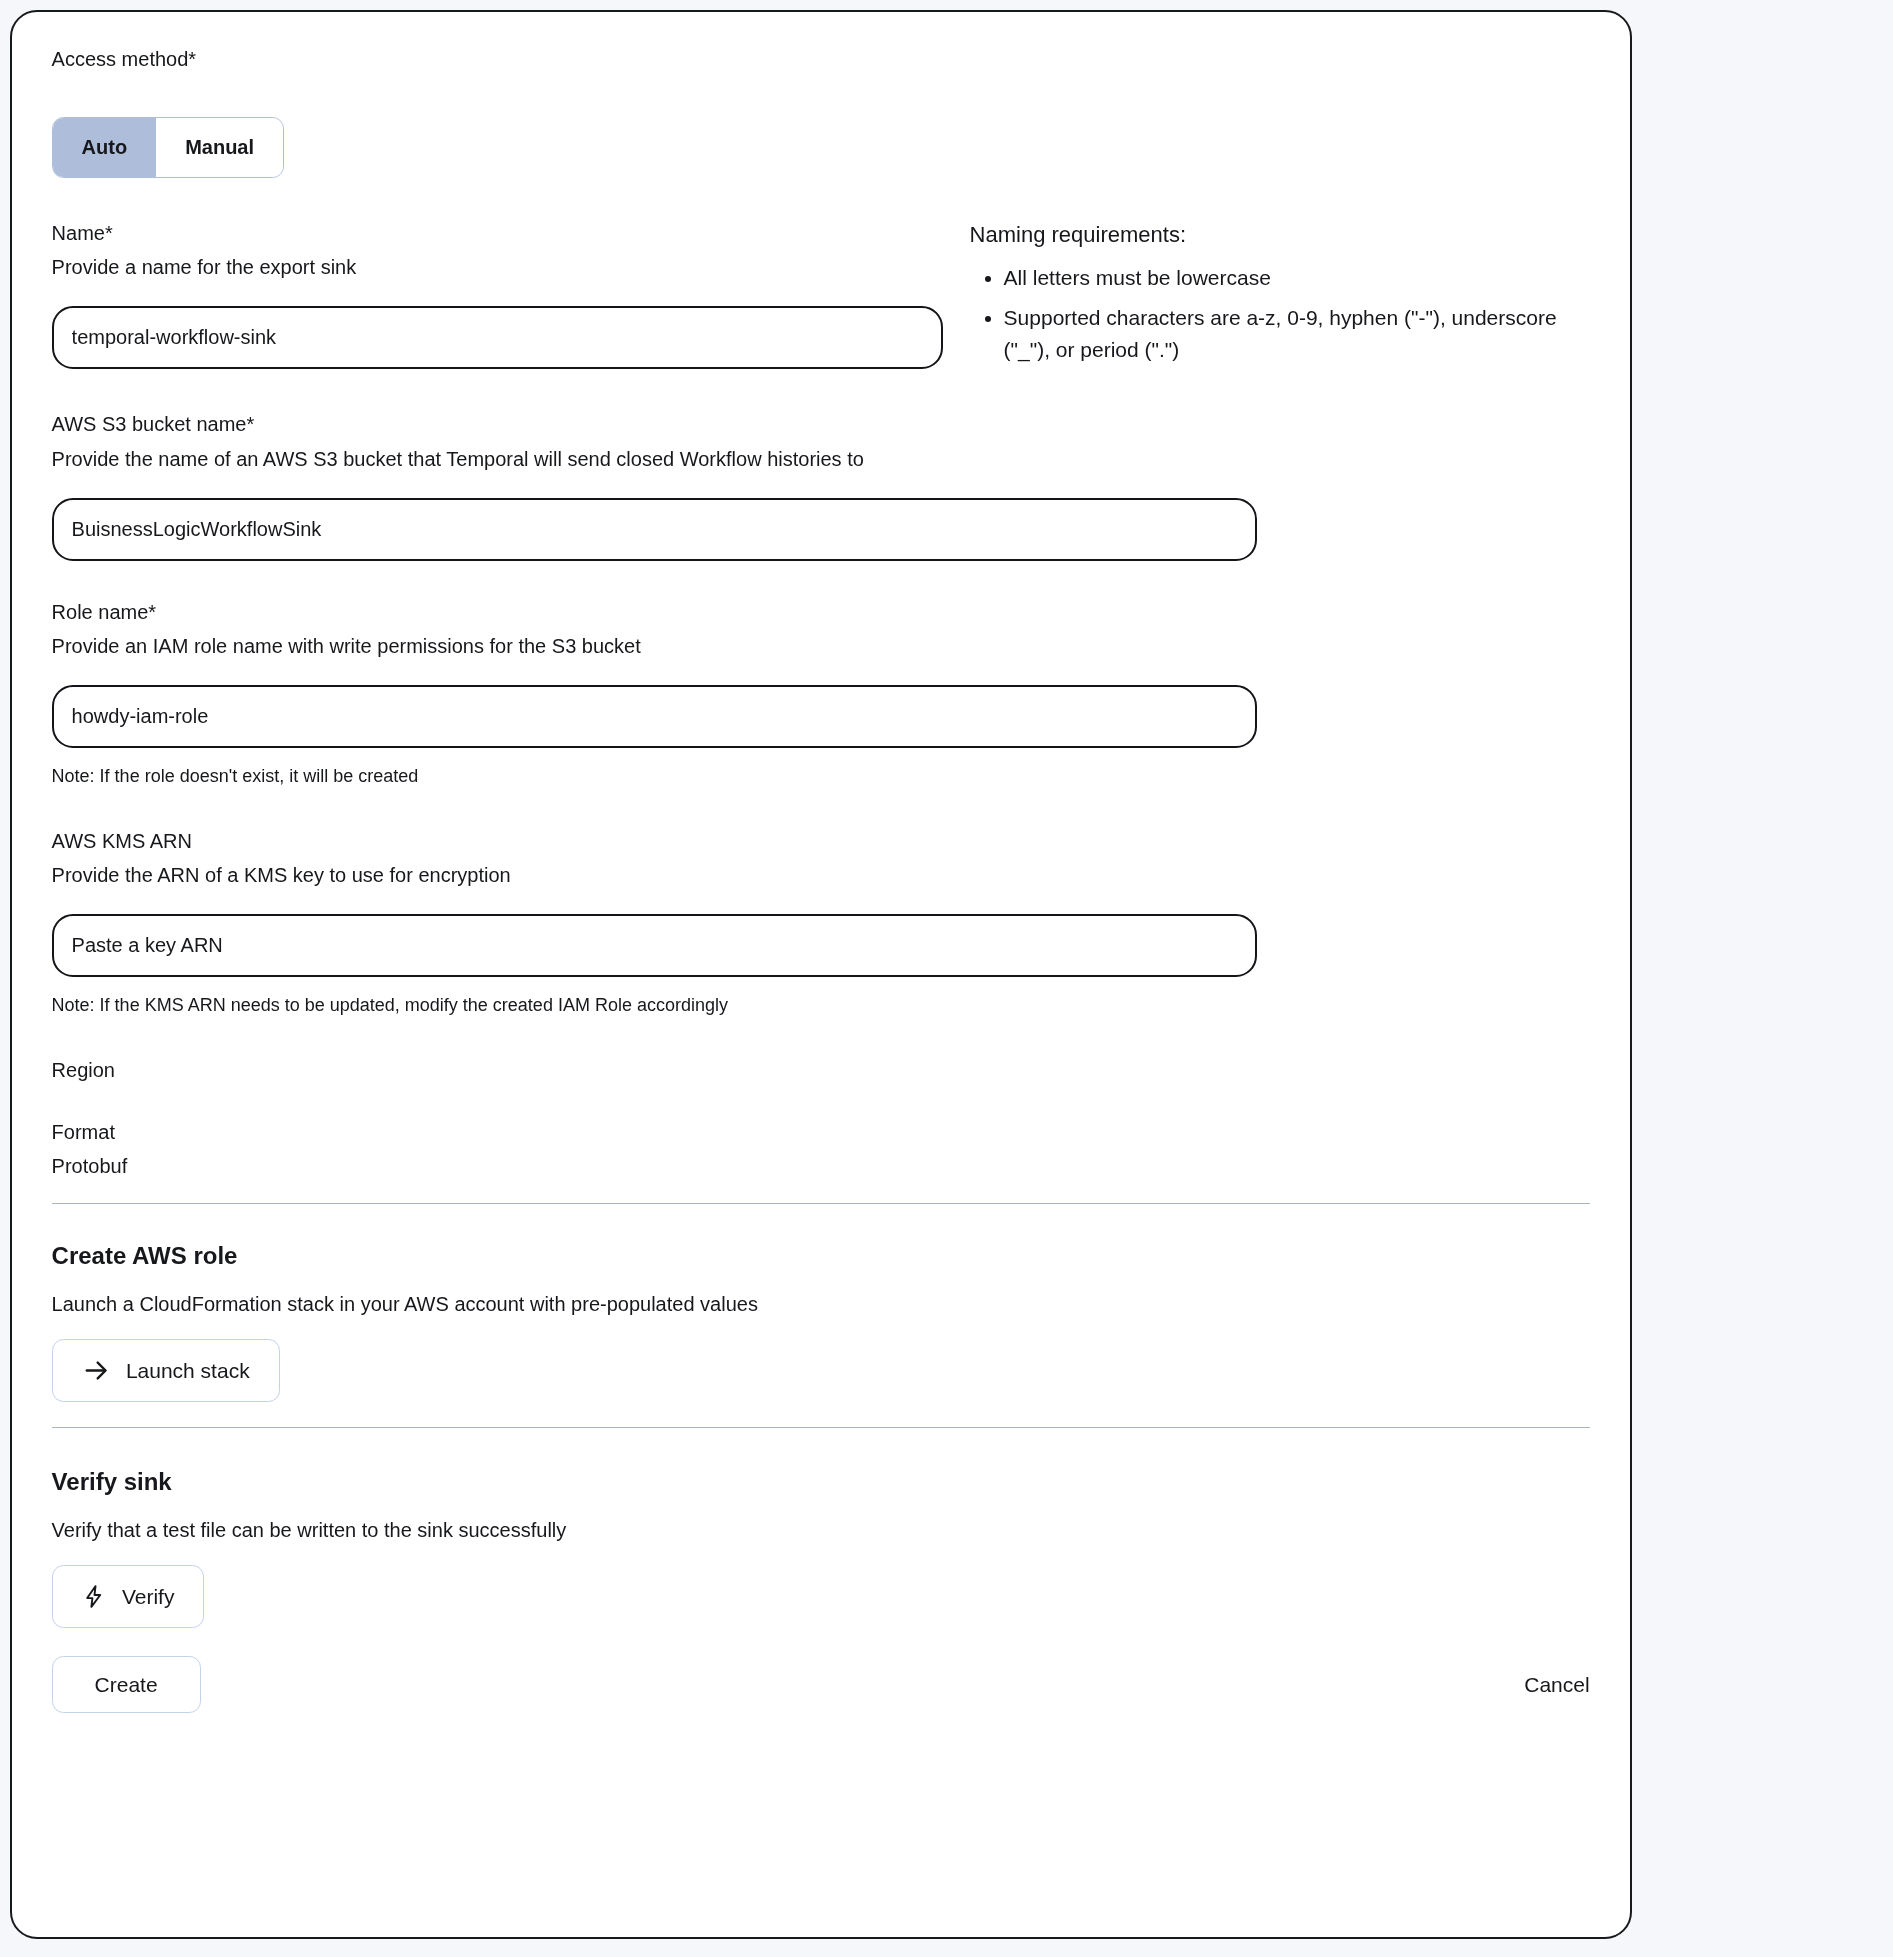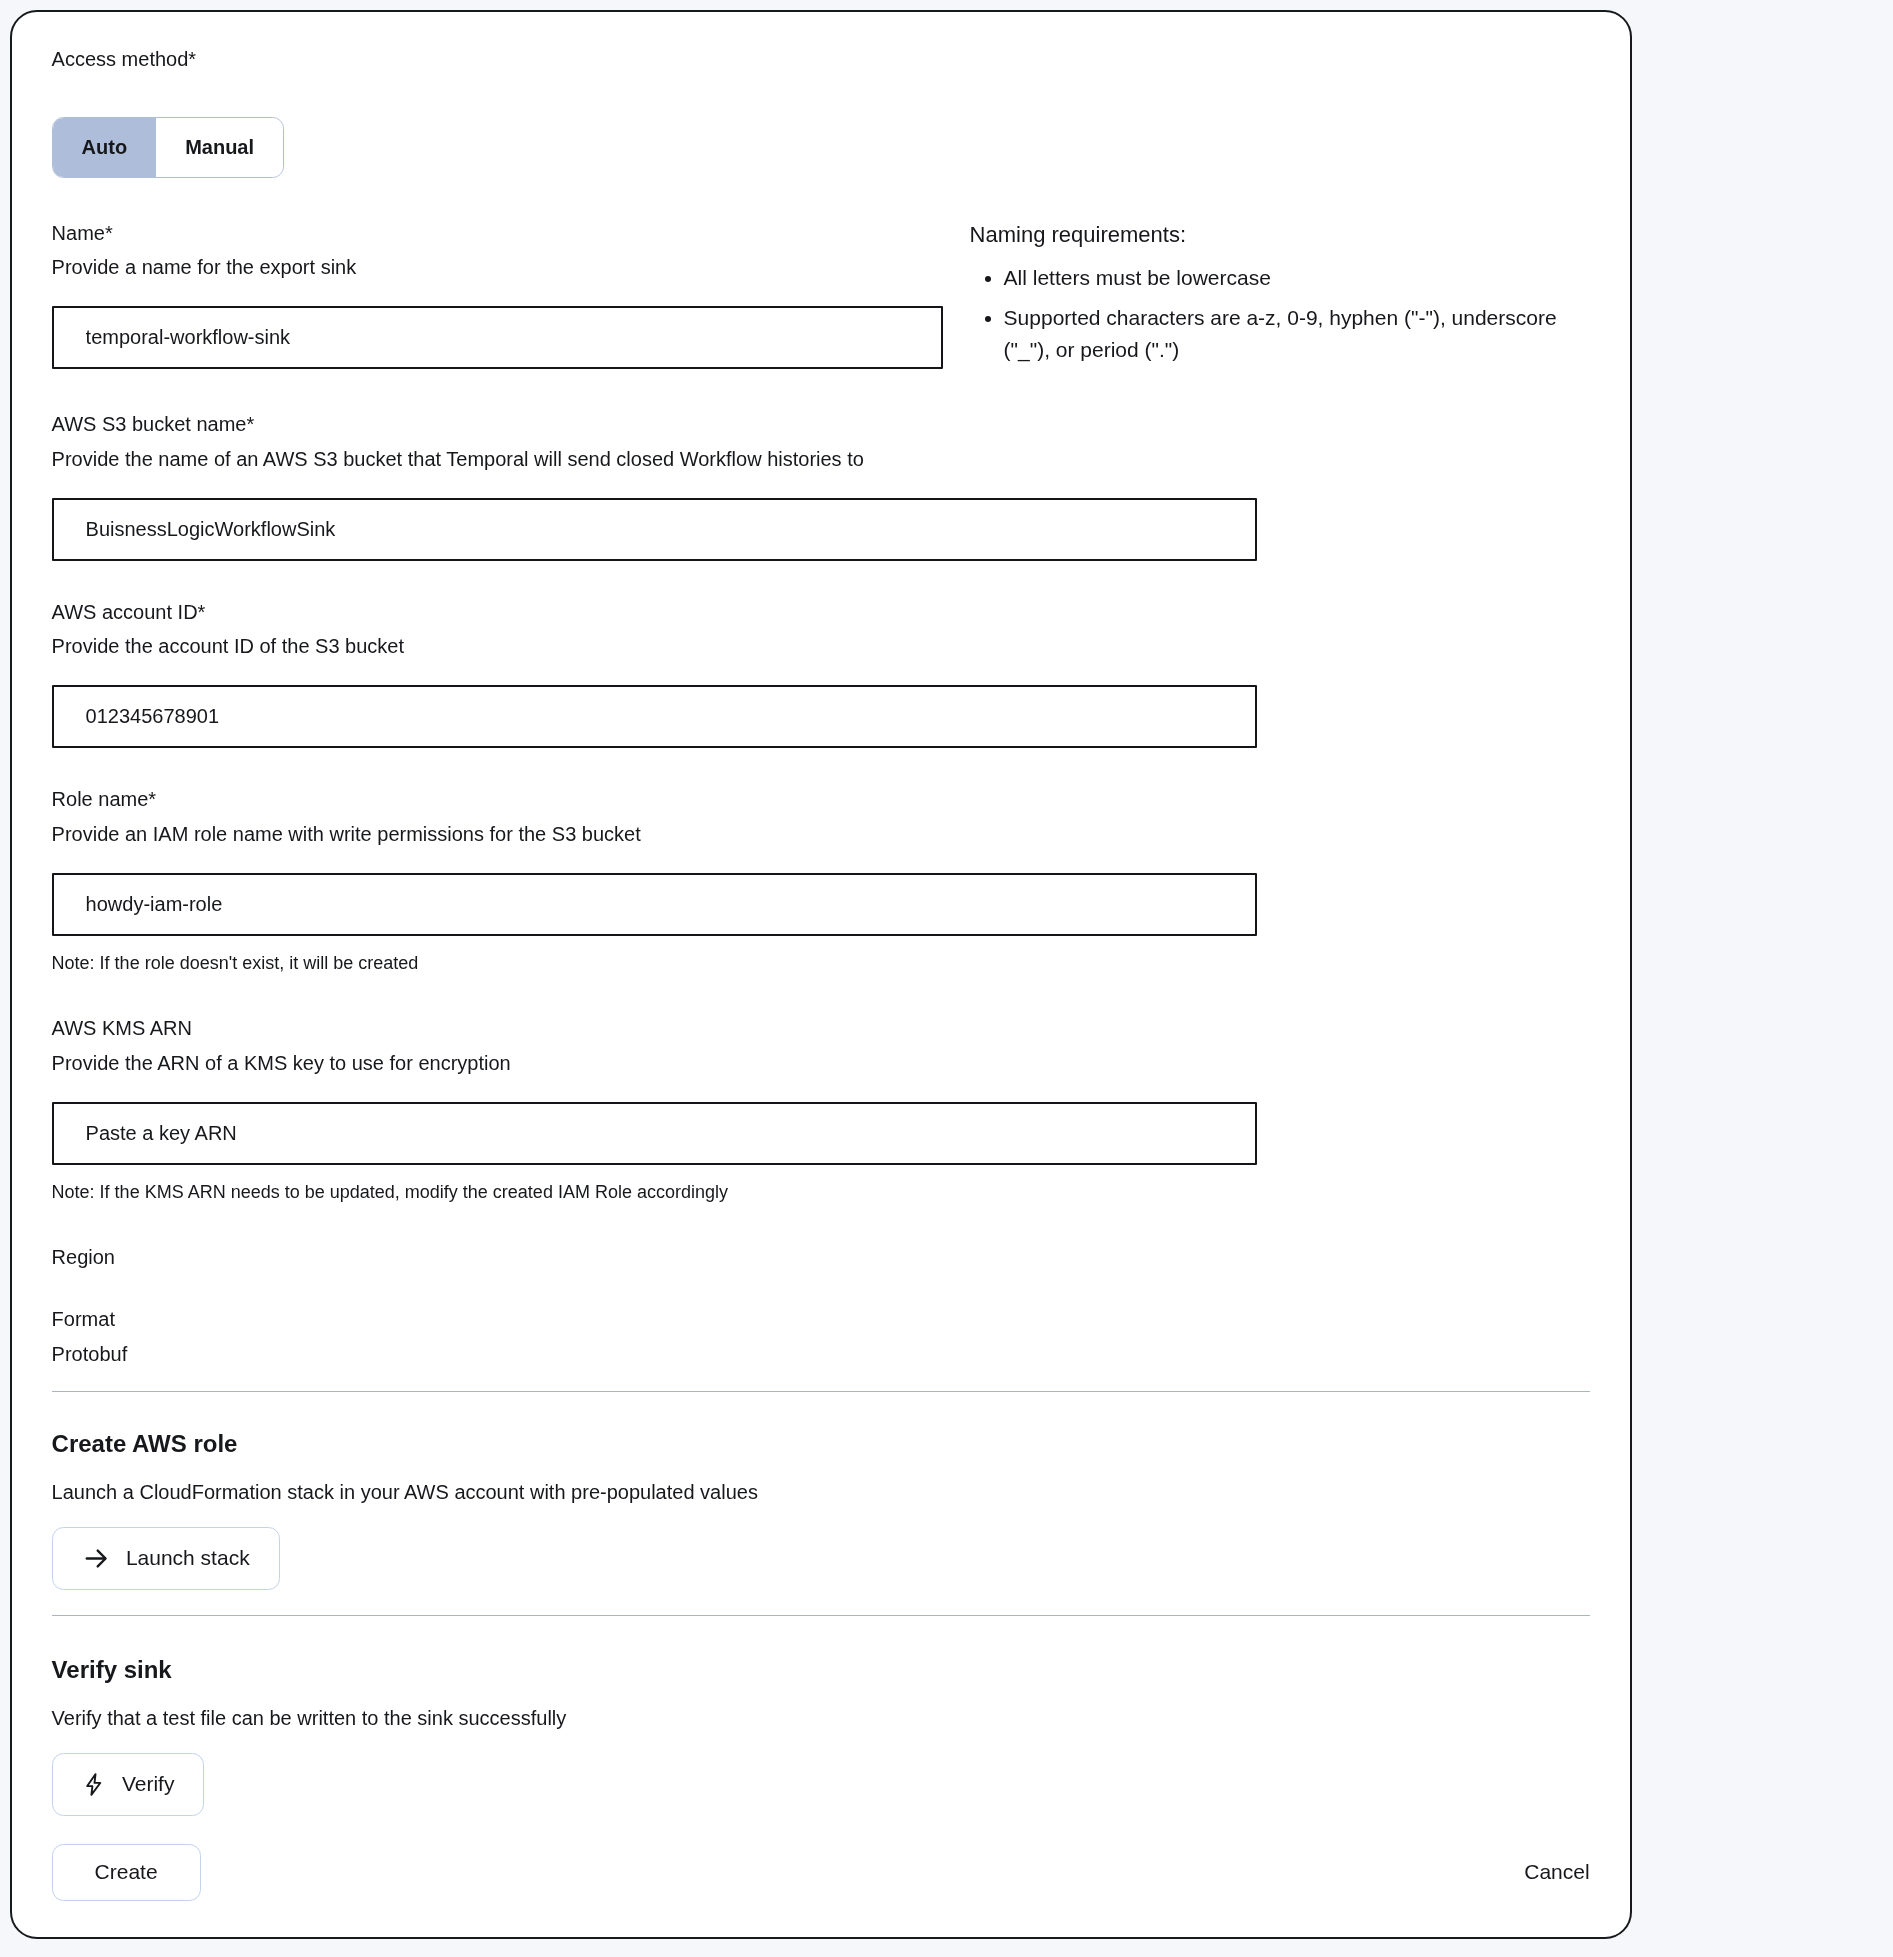--- a/index.html
+++ b/index.html
@@ -64,22 +64,22 @@
     line-height: 32px;
     margin-bottom: 7.6px;
   }
 
   .text-input {
     display: block;
     margin-top: 25px;
     height: 63px;
     width: 1205px;
     border: 2.4px solid #141519;
-    border-radius: 1px;
-    padding: 0 32px;
+    border-radius: 21px;
+    padding: 0 18px;
     font-size: 20px;
     font-family: "Liberation Sans", sans-serif;
     color: #17181c;
     background: #ffffff;
     outline: none;
   }
   .text-input::placeholder { color: #17181c; opacity: 1; }
   .name-input { width: 891px; margin-top: 25px; }
 
   .section { margin-top: 38px; }
@@ -177,25 +177,20 @@
       </ul>
     </div>
   </div>
 
   <div class="section">
     <div class="field-label">AWS S3 bucket name*</div>
     <div class="field-desc">Provide the name of an AWS S3 bucket that Temporal will send closed Workflow histories to</div>
     <input class="text-input" type="text" value="BuisnessLogicWorkflowSink" style="">
   </div>
 
-  <div class="section">
-    <div class="field-label">AWS account ID*</div>
-    <div class="field-desc">Provide the account ID of the S3 bucket</div>
-    <input class="text-input" type="text" value="012345678901" style="">
-  </div>
 
   <div class="section">
     <div class="field-label">Role name*</div>
     <div class="field-desc">Provide an IAM role name with write permissions for the S3 bucket</div>
     <input class="text-input" type="text" value="howdy-iam-role" style="">
     <div class="note">Note: If the role doesn't exist, it will be created</div>
   </div>
 
   <div class="section section-kms">
     <div class="field-label">AWS KMS ARN</div>

